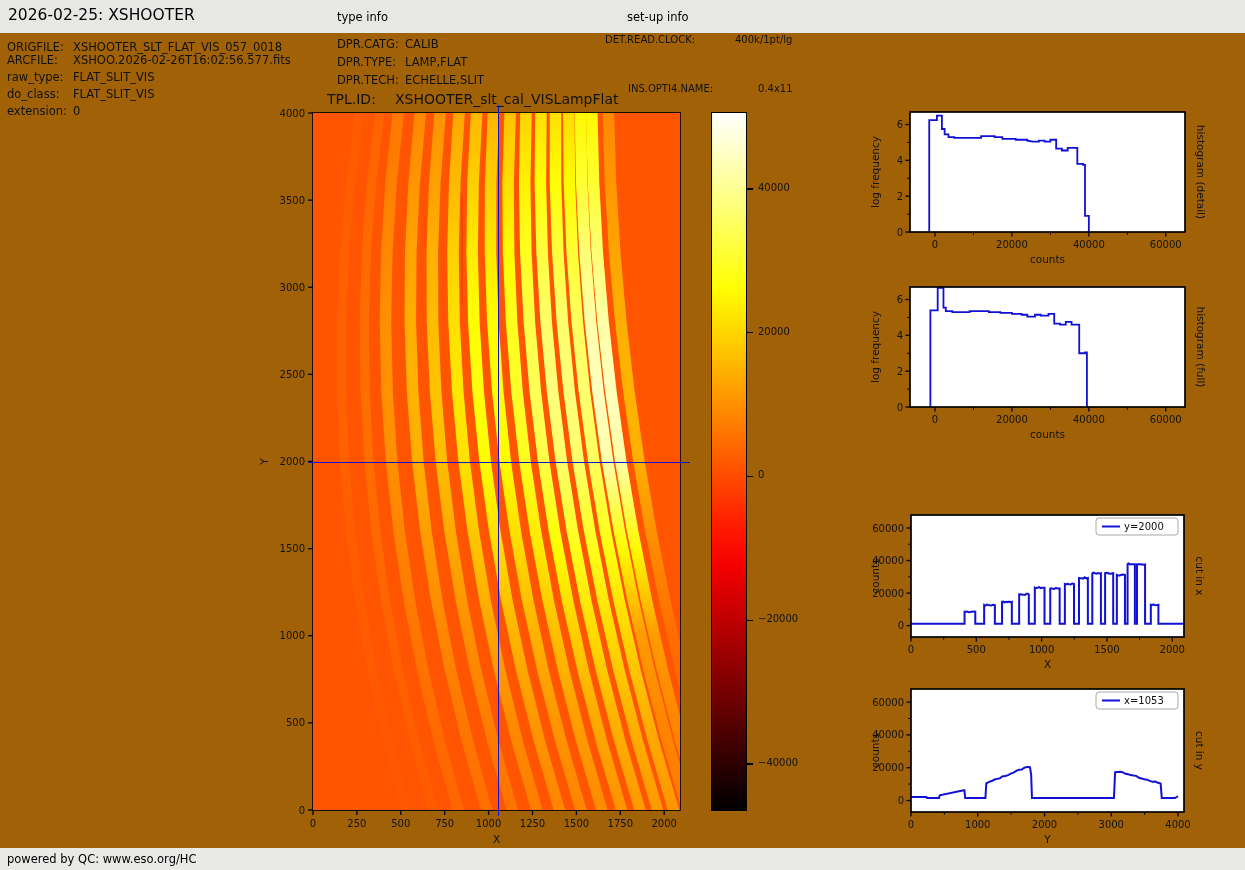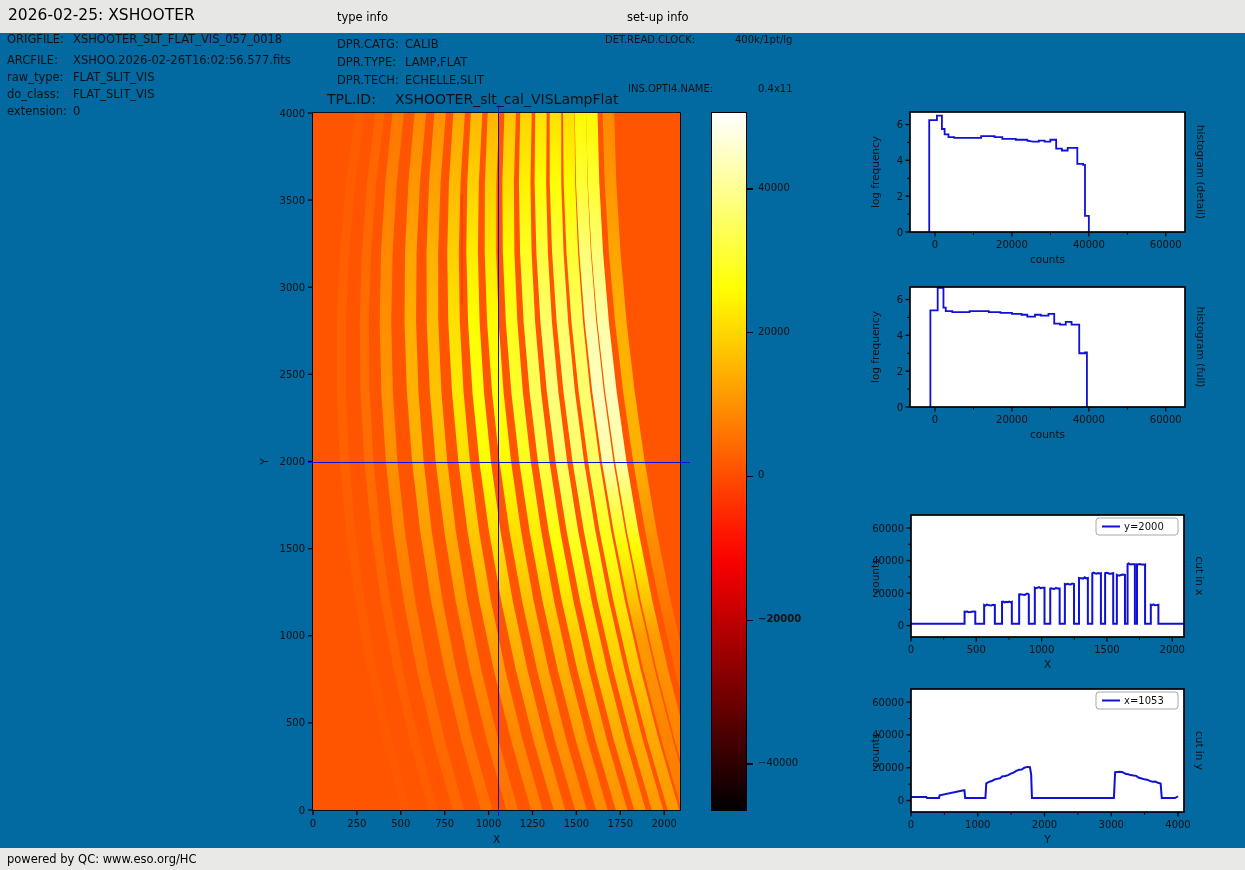--- a/index.html
+++ b/index.html
@@ -1,16 +1,16 @@
 <!DOCTYPE html>
 <html><head>
 <meta charset="utf-8">
 <style>
   html,body{margin:0;padding:0;background:#d8d8d8;}
-  .page{position:relative;width:1245px;height:870px;background:#0369a1;overflow:hidden;
+  .page{position:relative;width:1245px;height:870px;background:#a16207;overflow:hidden;
         font-family:"DejaVu Sans","Liberation Sans",sans-serif;color:#111;}
   .topbar{position:absolute;left:0;top:0;width:1245px;height:33px;background:#e7e7e5;}
   .footerbar{position:absolute;left:0;top:848px;width:1245px;height:22px;background:#e9e9e7;}
   .title{position:absolute;left:8px;top:6px;font-size:15.5px;color:#000;}
   .sechead{position:absolute;top:10px;font-size:11.5px;color:#000;}
   .inforow{position:absolute;font-size:11.5px;white-space:nowrap;}
   .inforow .lab{display:inline-block;}
   .footer-text{position:absolute;top:852px;font-size:11.5px;color:#000;}
   .abs{position:absolute;}
   svg text{font-family:"DejaVu Sans","Liberation Sans",sans-serif;fill:#111;}
@@ -22,21 +22,21 @@
 
 <div class="page">
   <div class="topbar"></div>
   <div class="footerbar"></div>
 
   <div class="title">2026-02-25: XSHOOTER</div>
   <div class="sechead" style="left:337px;">type info</div>
   <div class="sechead" style="left:627px;">set-up info</div>
 
   <div id="fileinfo">
-      <div class="inforow" style="left:7px;top:32px;font-size:11.5px;"><span class="lab" style="width: 66px;">ORIGFILE:</span><span>XSHOOTER_SLT_FLAT_VIS_057_0018</span></div>
+      <div class="inforow" style="left:7px;top:40px;font-size:11.5px;"><span class="lab" style="width: 66px;">ORIGFILE:</span><span>XSHOOTER_SLT_FLAT_VIS_057_0018</span></div>
       <div class="inforow" style="left:7px;top:53px;font-size:11.5px;"><span class="lab" style="width: 66px;">ARCFILE:</span><span>XSHOO.2026-02-26T16:02:56.577.fits</span></div>
       <div class="inforow" style="left:7px;top:70px;font-size:11.5px;"><span class="lab" style="width: 66px;">raw_type:</span><span>FLAT_SLIT_VIS</span></div>
       <div class="inforow" style="left:7px;top:87px;font-size:11.5px;"><span class="lab" style="width: 66px;">do_class:</span><span>FLAT_SLIT_VIS</span></div>
       <div class="inforow" style="left:7px;top:104px;font-size:11.5px;"><span class="lab" style="width: 66px;">extension:</span><span>0</span></div>
     </div>
   <div id="typeinfo">
       <div class="inforow" style="left:337px;top:37px;font-size:11.5px;"><span class="lab" style="width: 68px;">DPR.CATG:</span><span>CALIB</span></div>
       <div class="inforow" style="left:337px;top:55px;font-size:11.5px;"><span class="lab" style="width: 68px;">DPR.TYPE:</span><span>LAMP,FLAT</span></div>
       <div class="inforow" style="left:337px;top:73px;font-size:11.5px;"><span class="lab" style="width: 68px;">DPR.TECH:</span><span>ECHELLE,SLIT</span></div>
       <div class="inforow" style="left:327px;top:91px;font-size:14px;"><span class="lab" style="width: 68px;">TPL.ID:</span><span>XSHOOTER_slt_cal_VISLampFlat</span></div>
@@ -306,21 +306,21 @@
     <div id="cross-h" class="crossh" style="left: 308px; top: 461.5px; width: 382px; height: 1.3px; background: rgb(17, 17, 214);"></div>
     <div id="colorbar" class="abs" style="left: 712px; top: 113px; width: 34px; height: 697px; outline: rgb(0, 0, 0) solid 1.4px; background: linear-gradient(to top, rgb(0, 0, 0) 0%, rgb(35, 0, 0) 5%, rgb(70, 0, 0) 10%, rgb(105, 0, 0) 15%, rgb(140, 0, 0) 20%, rgb(175, 0, 0) 25%, rgb(210, 0, 0) 30%, rgb(244, 0, 0) 35%, rgb(255, 23, 0) 40%, rgb(255, 57, 0) 45%, rgb(255, 90, 0) 50%, rgb(255, 124, 0) 55%, rgb(255, 157, 0) 60%, rgb(255, 191, 0) 65%, rgb(255, 224, 0) 70%, rgb(255, 255, 4) 75%, rgb(255, 255, 54) 80%, rgb(255, 255, 104) 85%, rgb(255, 255, 155) 90%, rgb(255, 255, 205) 95%, rgb(255, 255, 255) 100%);"></div>
     <div id="colorbar-ticks">
         <div style="position:absolute;left:747px;top:188.4px;width:6px;height:1.3px;background:#000;"></div>
         <div class="cb-ticklab" style="left:758px;top:181.9px;">40000</div>
         <div style="position:absolute;left:747px;top:332.2px;width:6px;height:1.3px;background:#000;"></div>
         <div class="cb-ticklab" style="left:758px;top:325.7px;">20000</div>
         <div style="position:absolute;left:747px;top:475.9px;width:6px;height:1.3px;background:#000;"></div>
         <div class="cb-ticklab" style="left:758px;top:469.4px;">0</div>
         <div style="position:absolute;left:747px;top:619.6px;width:6px;height:1.3px;background:#000;"></div>
-        <div class="cb-ticklab" style="left:758px;top:613.1px;font-weight:bold;">−20000</div>
+        <div class="cb-ticklab" style="left:758px;top:613.1px;">−20000</div>
         <div style="position:absolute;left:747px;top:763.3px;width:6px;height:1.3px;background:#000;"></div>
         <div class="cb-ticklab" style="left:758px;top:756.8px;">−40000</div>
       </div>
     <div id="charts">
         <svg width="360" height="180" class="abs" style="left:855px;top:95px;">
           <defs>
             <clipPath id="clip_histogram_detail">
               <rect x="55" y="17" width="275" height="120"></rect>
             </clipPath>
           </defs>

